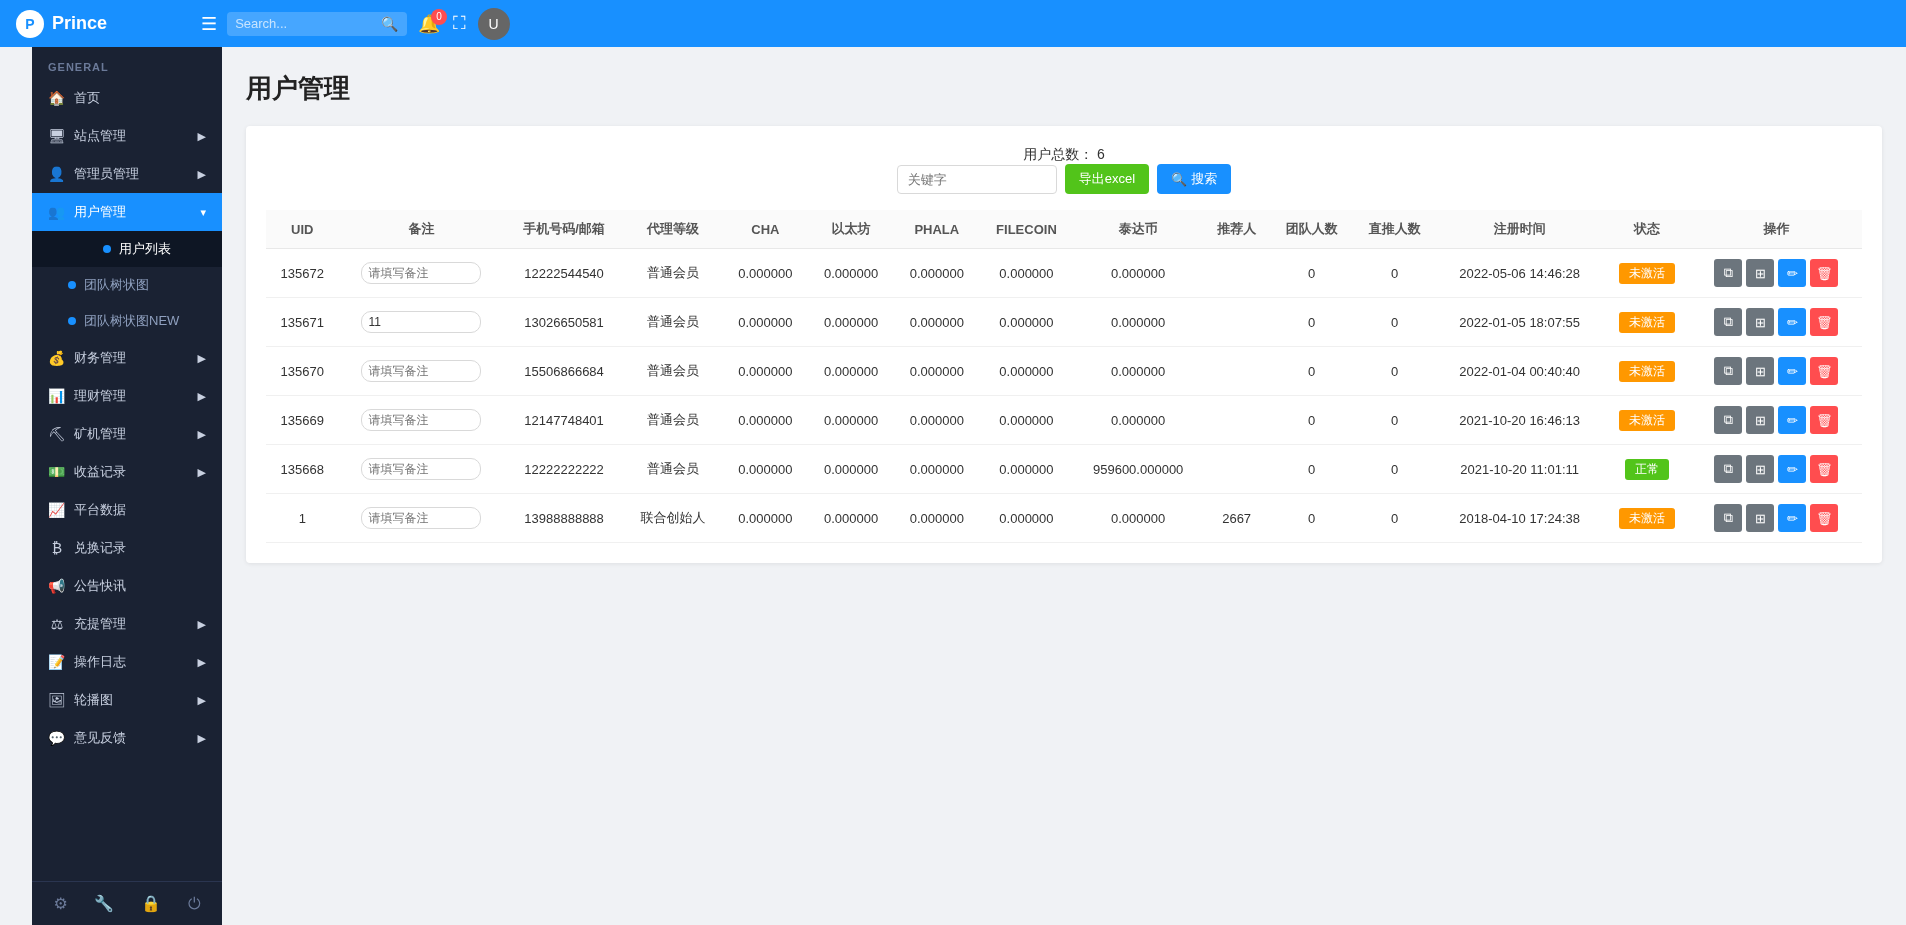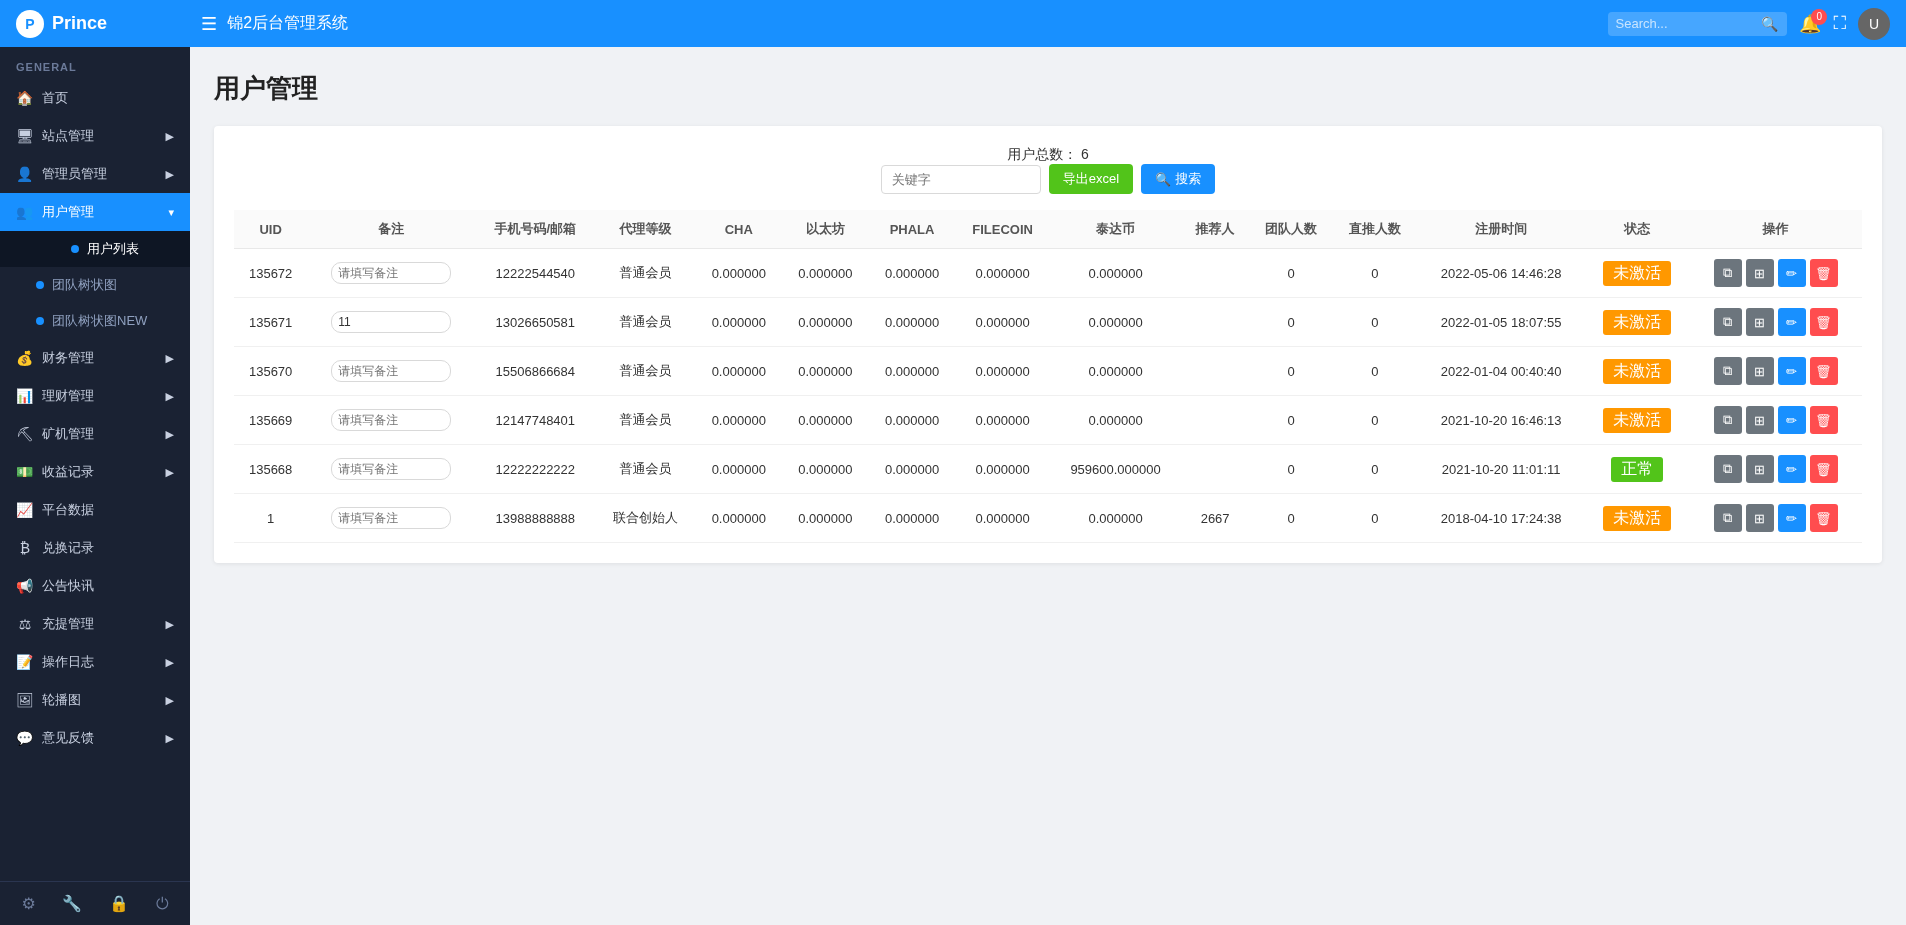--- a/index.html
+++ b/index.html
@@ -92,20 +92,21 @@
       background: #666;
       color: #fff;
       font-size: 14px;
     }
 
     
     .main-layout {
       display: flex;
       flex: 1;
       overflow: hidden;
+      padding-left: 32px;
     }
 
     
     .sidebar {
       width: 190px;
       background: #1a2233;
       color: #c8d0e0;
       display: flex;
       flex-direction: column;
       flex-shrink: 0;
@@ -256,21 +257,21 @@
       font-size: 12px;
       width: 120px;
       color: #999;
       outline: none;
     }
     .remark-input.has-value { color: #333; }
     .status-badge {
       display: inline-block;
       padding: 2px 10px;
       border-radius: 3px;
-      font-size: 16px;
+      font-size: 12px;
       color: #fff;
     }
     .status-inactive { background: #ff9800; }
     .status-active { background: #52c41a; }
 
     
     .action-buttons { display: flex; gap: 4px; justify-content: center; }
     .action-btn {
       width: 28px; height: 28px;
       border: none;
@@ -287,21 +288,20 @@
   </style>
 </head>
 <body>
 
 <div class="top-header">
   <div class="logo-area">
     <div class="logo-icon">P</div>
     <span>Prince</span>
   </div>
   <span class="menu-toggle">☰</span>
-  <span class="system-title">锦2后台管理系统</span>
   <div class="right-tools">
     <div class="search-box">
       <input type="text" placeholder="Search..." style="">
       <span class="search-icon-btn">🔍</span>
     </div>
     <div class="bell-btn">
       🔔
       <span class="bell-badge">0</span>
     </div>
     <span class="expand-btn">⛶</span>

